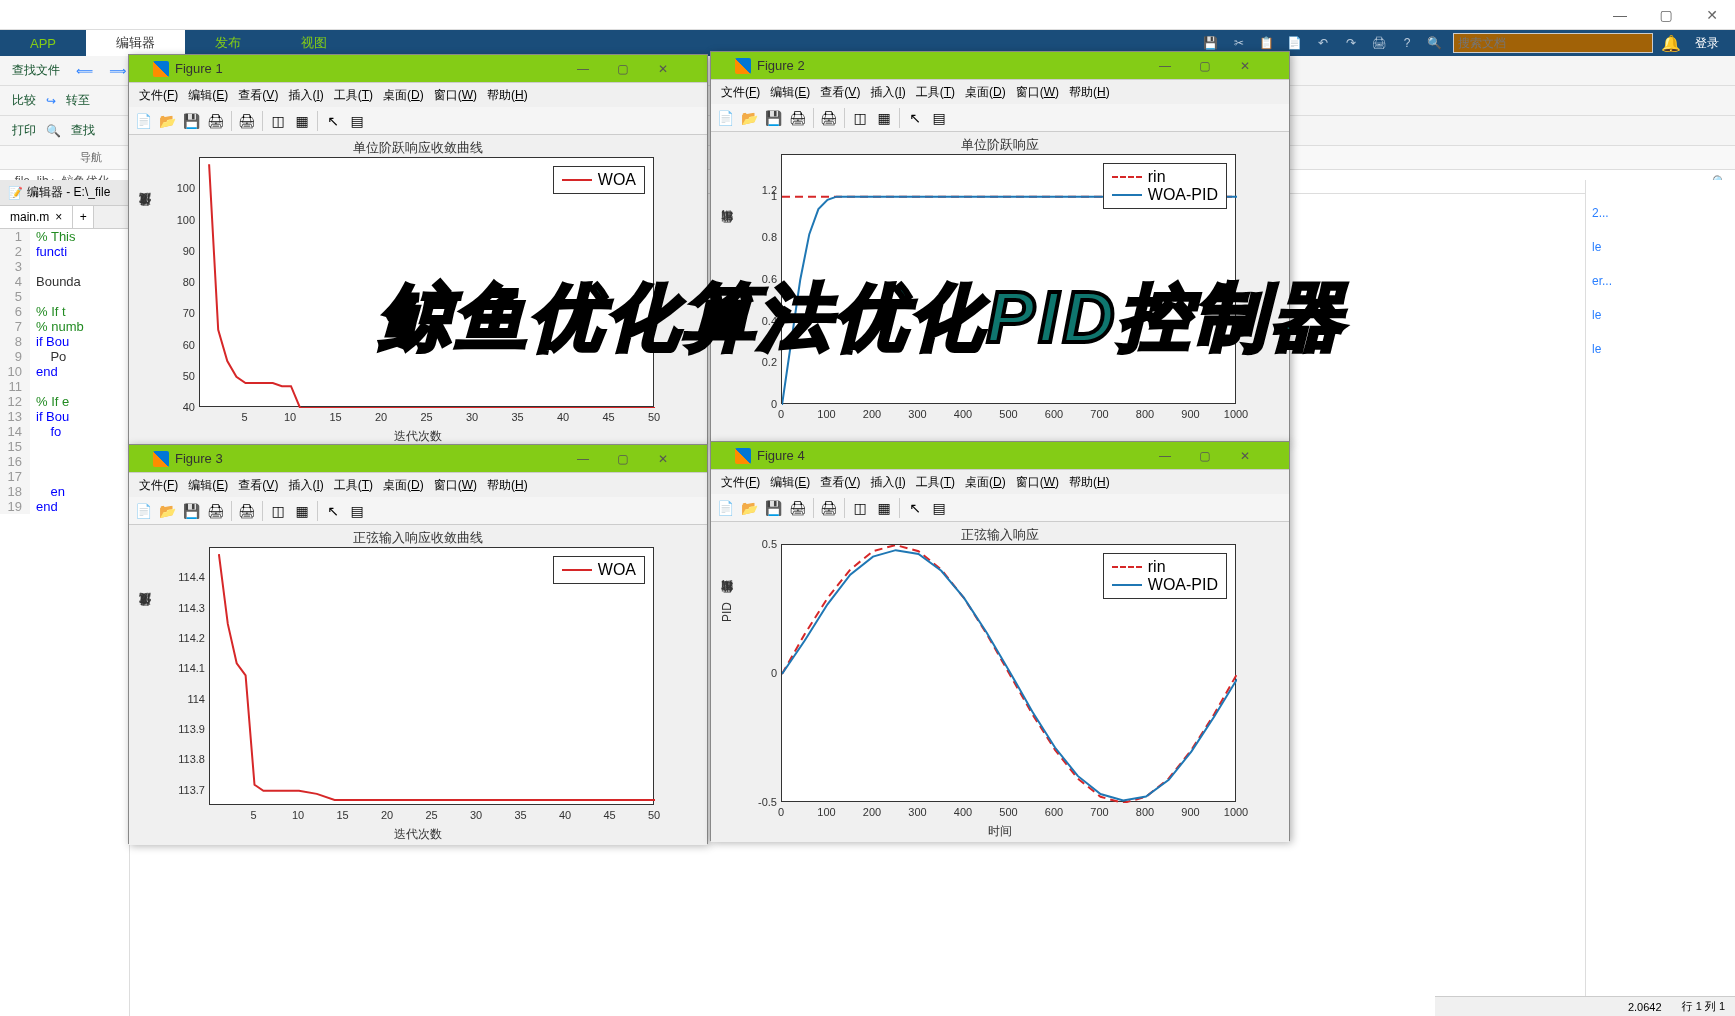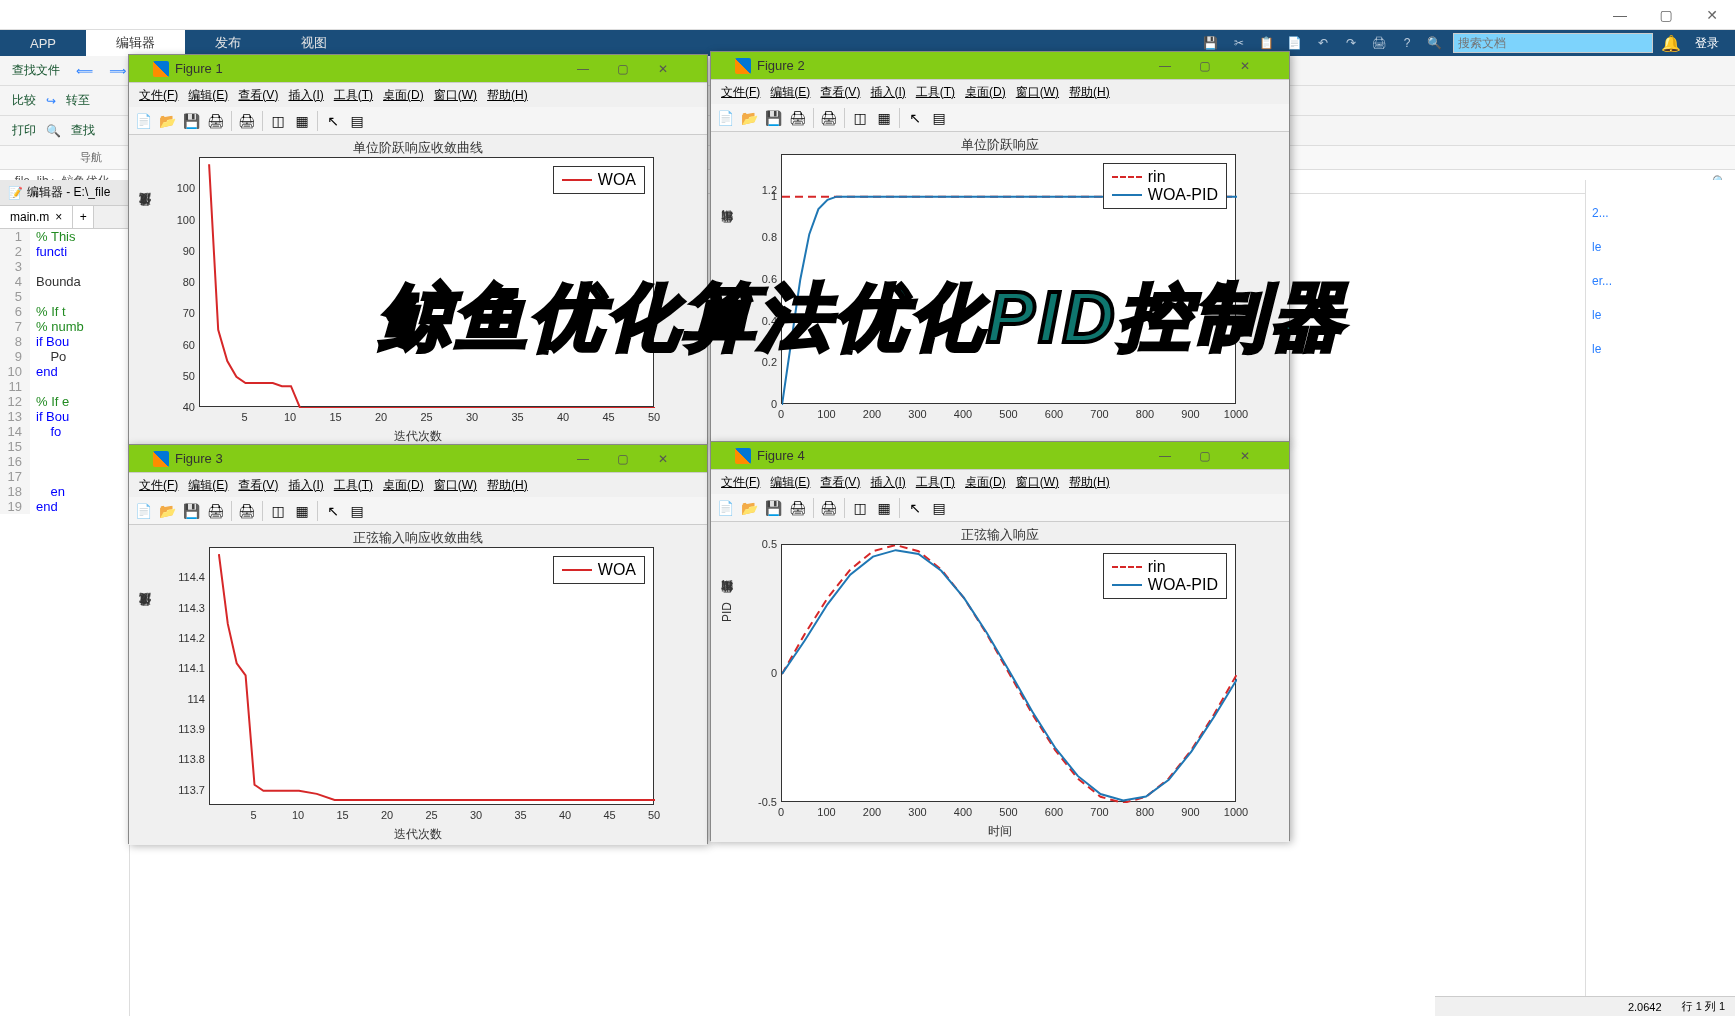--- a/index.html
+++ b/index.html
@@ -4,25 +4,25 @@
 <style>
 * { margin: 0; padding: 0; box-sizing: border-box; font-family: "Microsoft YaHei", sans-serif; }
 body { width: 1735px; height: 1016px; background: #f0f0f0; position: relative; overflow: hidden; }
 
 .main-window { position: absolute; top: 0; left: 0; width: 100%; height: 100%; background: #fff; }
 
 .titlebar { height: 30px; background: #fff; display: flex; justify-content: flex-end; align-items: center; border-bottom: 1px solid #ddd; }
 .titlebar .btn { width: 46px; height: 30px; display: flex; align-items: center; justify-content: center; color: #666; font-size: 14px; }
 
 .ribbon-tabs { height: 26px; background: #1a4d7a; display: flex; align-items: center; }
-.ribbon-tab { padding: 4px 30px; color: #e5e5e5; font-size: 13px; background: #1a4d7a; }
+.ribbon-tab { padding: 4px 30px; color: #84cc16; font-size: 13px; background: #1a4d7a; }
 .ribbon-tab.active { background: #fff; color: #333; }
 .ribbon-right { margin-left: auto; display: flex; align-items: center; gap: 8px; padding-right: 10px; }
 .ribbon-icon { width: 20px; height: 20px; display: flex; align-items: center; justify-content: center; color: #bcd; font-size: 12px; }
-.search-box { background: #7dd3fc; border: 1px solid #ccc; height: 20px; width: 200px; font-size: 12px; padding: 0 4px; }
+.search-box { background: #a16207; border: 1px solid #ccc; height: 20px; width: 200px; font-size: 12px; padding: 0 4px; }
 .login { color: #fff; font-size: 12px; padding: 0 6px; }
 
 .toolbar-row { height: 30px; background: #f5f5f5; border-bottom: 1px solid #ddd; display: flex; align-items: center; padding: 0 6px; gap: 4px; font-size: 12px; }
 .tool-btn { padding: 2px 6px; color: #14532d; display: flex; align-items: center; gap: 2px; }
 
 .nav-area { height: 24px; background: #f8f8f8; border-bottom: 1px solid #ddd; display: flex; align-items: center; font-size: 12px; }
 
 .breadcrumb { height: 24px; background: #fff; border-bottom: 1px solid #ddd; display: flex; align-items: center; padding: 0 8px; font-size: 12px; color: #555; }
 
 .editor-panel { position: absolute; top: 180px; left: 0; width: 130px; bottom: 0; background: #fff; border-right: 1px solid #ddd; }
@@ -37,21 +37,21 @@
 .keyword { color: #0000ff; }
 
 
 .figure-window { position: absolute; background: #f0f0f0; border: 1px solid #888; box-shadow: 2px 2px 8px rgba(0,0,0,0.3); }
 .fig-titlebar { height: 28px; background: #84cc16; border-bottom: 1px solid #ccc; display: flex; align-items: center; padding: 0 24px; }
 .fig-icon { width: 16px; height: 16px; margin-right: 6px; background: linear-gradient(45deg, #ff8c00 50%, #0076d6 50%); border-radius: 2px; }
 .fig-title { font-size: 13px; color: #333; flex: 1; }
 .fig-btn { width: 40px; height: 28px; display: flex; align-items: center; justify-content: center; color: #555; font-size: 12px; }
 
 .fig-menubar { height: 24px; background: #f0f0f0; display: flex; align-items: center; padding: 0 6px; font-size: 12px; gap: 2px; }
-.fig-menu { padding: 2px 4px; text-decoration: underline; }
+.fig-menu { padding: 2px 4px; }
 .fig-menu u { text-decoration: underline; }
 
 .fig-toolbar { height: 28px; background: #f5f5f5; border-bottom: 1px solid #ccc; display: flex; align-items: center; padding: 0 4px; gap: 2px; }
 .ft-btn { width: 22px; height: 22px; border: 1px solid transparent; display: flex; align-items: center; justify-content: center; font-size: 14px; }
 .ft-sep { width: 1px; height: 20px; background: #ccc; margin: 0 2px; }
 
 .plot-area { position: relative; background: #f0f0f0; }
 .plot-title { position: absolute; top: 4px; left: 0; right: 0; text-align: center; font-size: 13px; color: #333; }
 .plot-box { position: absolute; background: #fff; border: 1px solid #333; }
 .ylabel { position: absolute; writing-mode: vertical-rl; transform: rotate(180deg); font-size: 12px; color: #333; }

